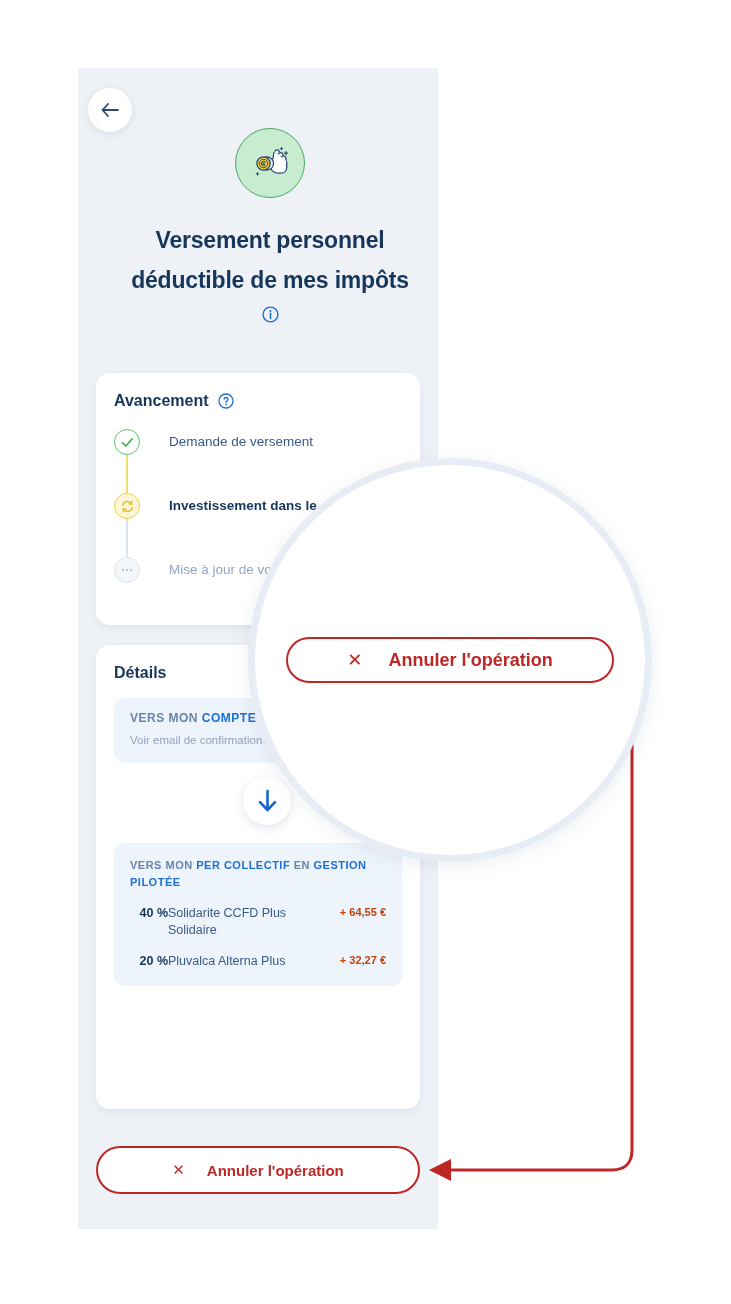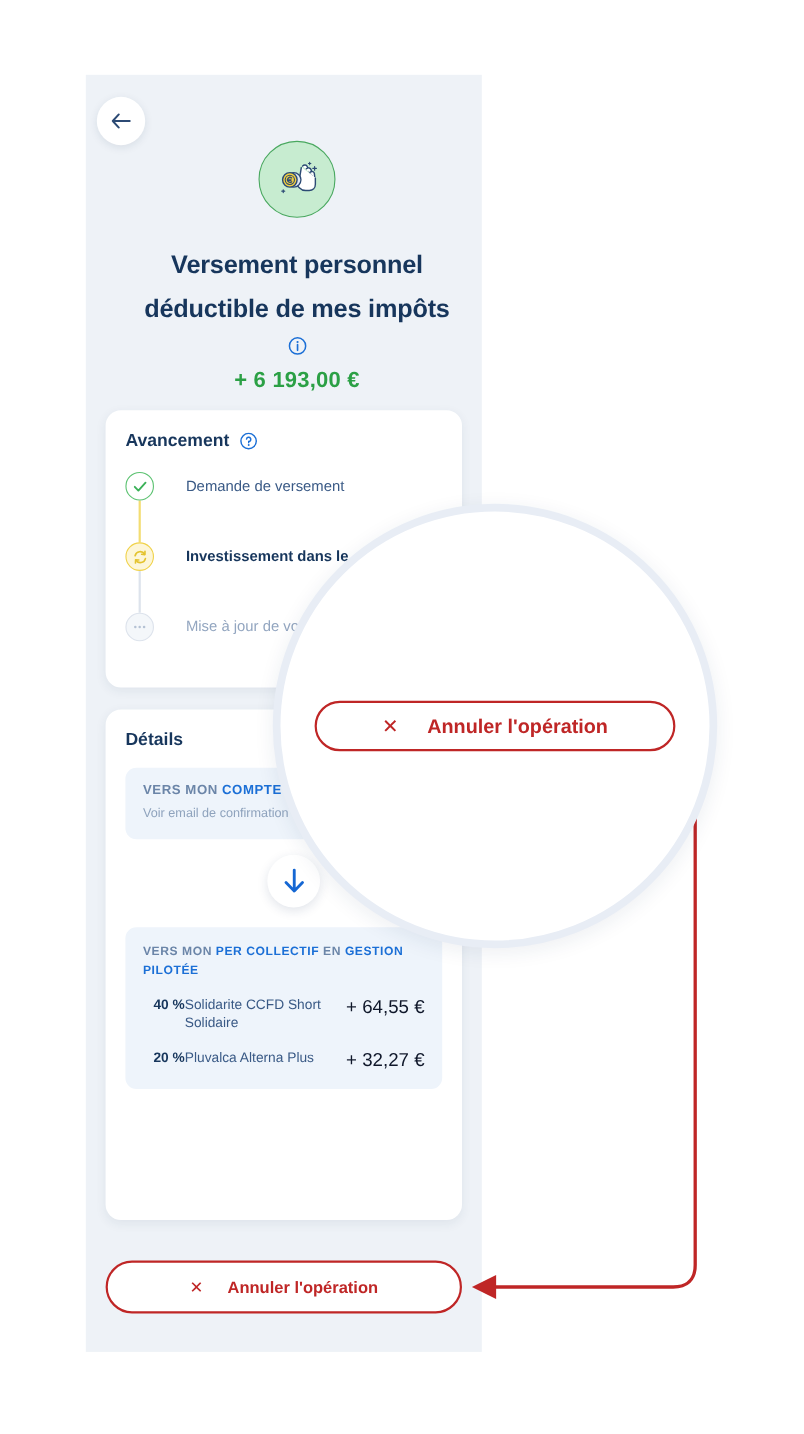--- a/index.html
+++ b/index.html
@@ -97,21 +97,21 @@
   }
   .fund-head{font-size:11px;font-weight:700;letter-spacing:.5px;color:#6b85a8;line-height:17px;}
   .fund-head .hl{color:#1b6fd6;}
   .fund-row{display:flex;align-items:flex-start;margin-top:14px;}
   .fund-pct{flex:0 0 38px;font-size:12.5px;font-weight:700;color:#17365c;padding-top:1px;text-align:right;}
   .fund-name{
     flex:1;font-size:12.5px;line-height:17px;color:#3a5a86;padding-right:6px;
     display:flex;align-items:flex-start;gap:6px;flex-wrap:wrap;
   }
   .fund-val{
-    flex:0 0 auto;font-size:17px;font-weight:400;color:#0f172a;padding-top:1px;white-space:nowrap;
+    flex:0 0 auto;font-size:11px;font-weight:700;color:#c2410c;padding-top:1px;white-space:nowrap;
   }
 
   
   .cancel-btn{
     box-sizing:border-box;background:#ffffff;border:2px solid #bf2626;border-radius:30px;
     color:#bf2626;font-weight:700;display:flex;align-items:center;justify-content:center;
     gap:22px;cursor:pointer;
   }
   #cancel-real{
     position:absolute;left:96px;top:1146px;width:324px;height:48px;font-size:15px;
@@ -163,21 +163,20 @@
       </svg>
     </div>
     <h1 class="hero-title">Versement personnel déductible de mes impôts</h1>
     <div class="hero-info">
       <svg width="17" height="17" viewBox="0 0 17 17">
         <circle cx="8.5" cy="8.5" r="7.4" fill="none" stroke="#1b6fd6" stroke-width="1.4"></circle>
         <circle cx="8.5" cy="4.9" r="1" fill="#1b6fd6"></circle>
         <path d="M8.5 7.3 v5.2" stroke="#1b6fd6" stroke-width="1.5" stroke-linecap="round"></path>
       </svg>
     </div>
-    <div class="hero-amount">+ 6 193,00 €</div>
   </div>
 
   <div class="card" id="avancement">
     <div class="av-inner">
       <div class="card-title">
         <span>Avancement</span>
         <span style="display:flex">
           <svg width="16" height="16" viewBox="0 0 16 16">
             <circle cx="8" cy="8" r="7" fill="none" stroke="#1b6fd6" stroke-width="1.3"></circle>
             <path d="M6.1 6.1 a1.95 1.95 0 1 1 2 2.3 v1.1" fill="none" stroke="#1b6fd6" stroke-width="1.3" stroke-linecap="round"></path>
@@ -244,21 +243,21 @@
       </div>
 
       <div class="fund-box">
         <div class="fund-head">
           <span>VERS MON </span><span class="hl">PER COLLECTIF</span><span> EN </span><span class="hl">GESTION PILOTÉE</span>
         </div>
 
         <div class="fund-row">
           <div class="fund-pct">40 %</div>
           <div class="fund-name">
-            <span>Solidarite CCFD Short Solidaire</span>
+            <span>Solidarite CCFD Plus Solidaire</span>
           </div>
           <div class="fund-val">+ 64,55 €</div>
         </div>
 
 
         <div class="fund-row">
           <div class="fund-pct">20 %</div>
           <div class="fund-name">
             <span>Pluvalca Alterna Plus</span>
           </div>

